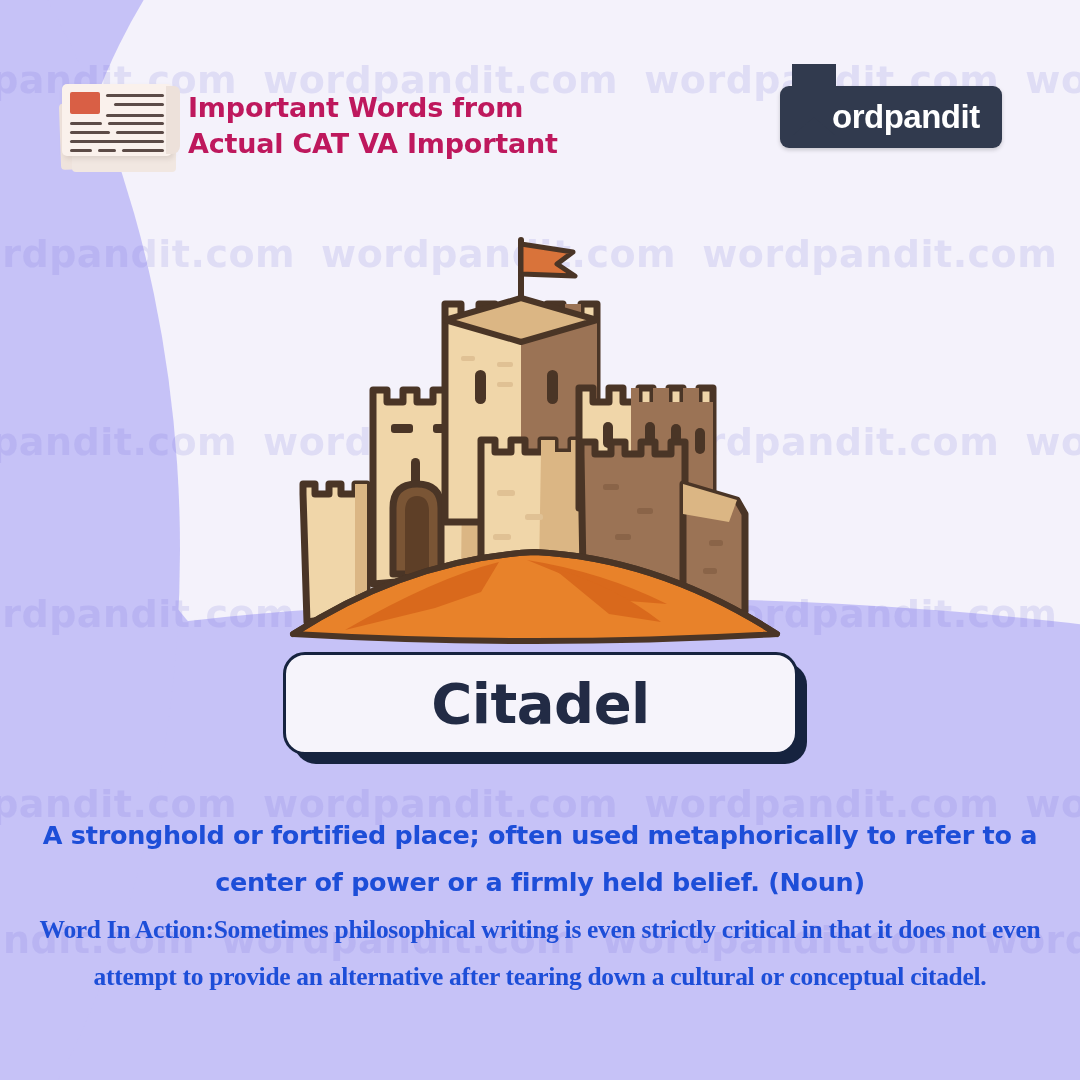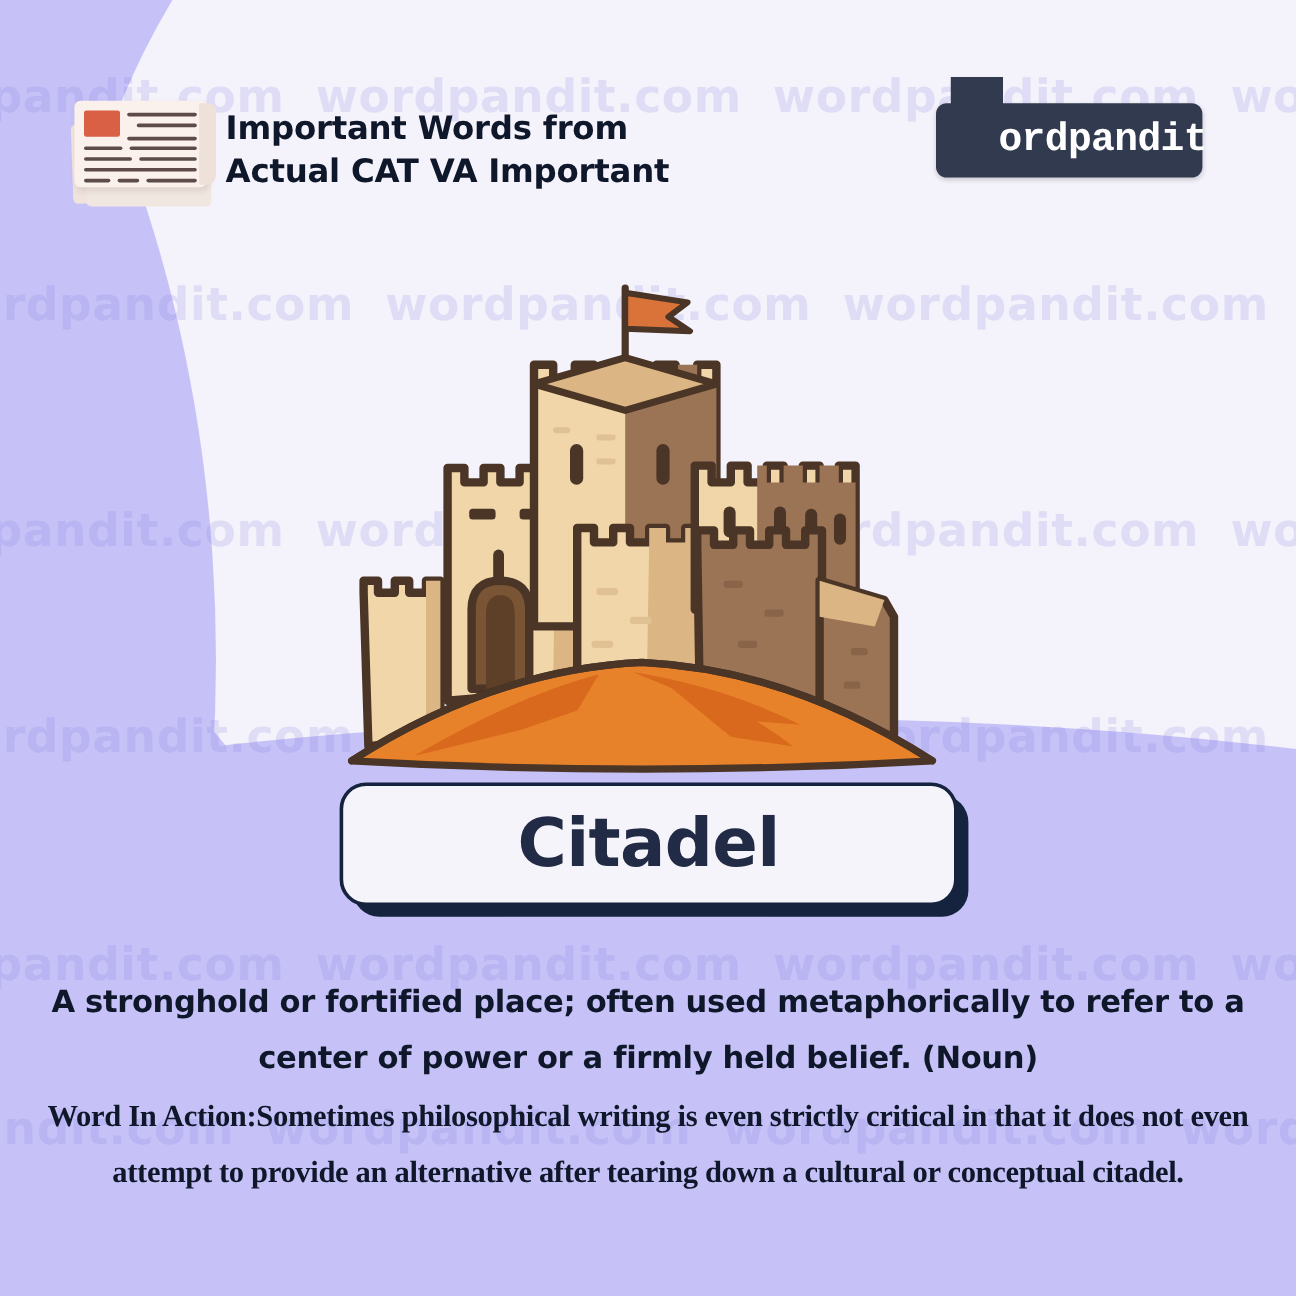--- a/index.html
+++ b/index.html
@@ -133,21 +133,21 @@
     background: #5c4b47;
     border-radius: 2px;
   }
   .header-title {
     position: absolute;
     left: 188px;
     top: 90px;
     font-size: 27px;
     font-weight: 700;
     line-height: 1.33;
-    color: #0f172a;
+    color: #be185d;
     font-family: "DejaVu Sans", sans-serif;
     letter-spacing: -0.2px;
   }
   .header-title .l2 { display: block; }
 
   .logo {
     position: absolute;
     right: 78px;
     top: 86px;
     width: 222px;
@@ -167,21 +167,21 @@
   }
   .logo-text {
     position: absolute;
     left: 52px;
     top: 0;
     height: 62px;
     line-height: 62px;
     font-size: 33px;
     font-weight: 700;
     color: #ffffff;
-    font-family: Liberation Mono, monospace;
+    font-family: Liberation Sans, sans-serif;
     letter-spacing: -0.5px;
     text-align: right;
   }
 
   
   .illustration {
     position: absolute;
     left: 285px;
     top: 222px;
     width: 500px;
@@ -223,21 +223,21 @@
     letter-spacing: -0.5px;
   }
 
   
   .copy {
     position: absolute;
     left: 28px;
     top: 812px;
     width: 1024px;
     text-align: center;
-    color: #0f172a;
+    color: #1d4ed8;
     font-family: "DejaVu Sans", sans-serif;
     font-weight: 700;
     font-size: 25.5px;
     line-height: 47px;
     letter-spacing: -0.3px;
   }
   .copy .definition { display: block; }
   .copy .usage { display: block; font-family: Liberation Serif, serif; }
 </style>
 </head>

